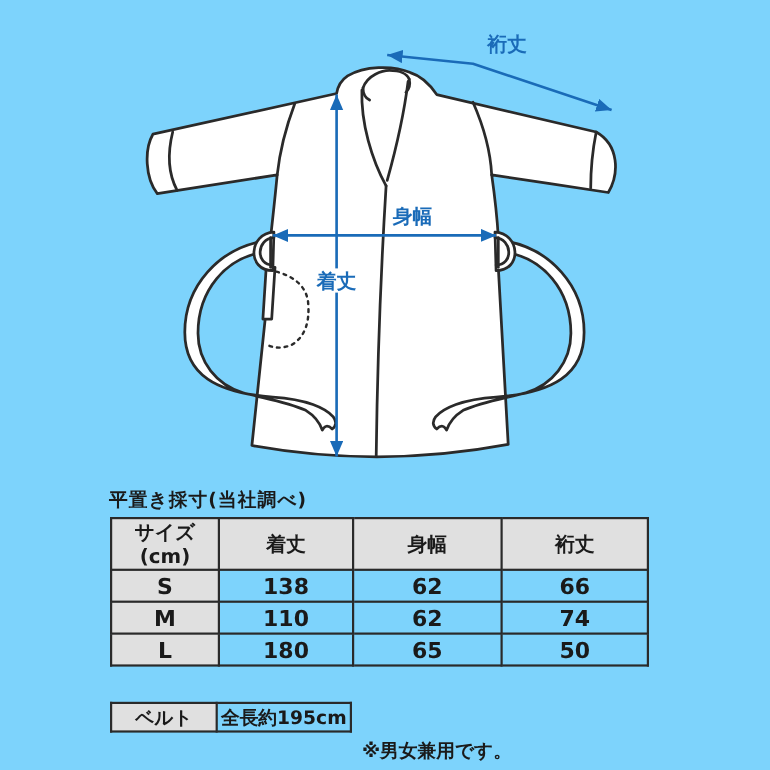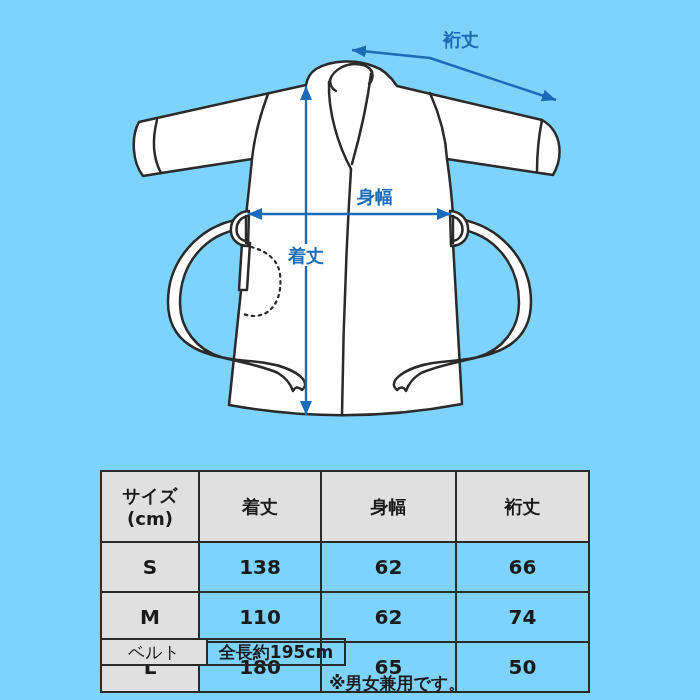--- a/index.html
+++ b/index.html
@@ -21,32 +21,32 @@
   .meas{stroke:var(--arrow_blue);stroke-width:2.4;fill:none;stroke-linejoin:round;}
   .meas-label{fill:var(--arrow_blue);font-weight:700;font-size:18px;text-anchor:middle;
               font-family:"DejaVu Sans","Liberation Sans",sans-serif;}
   .arrowhead{fill:var(--arrow_blue);}
 
   
   .caption{position:absolute;left:99px;top:443px;font-size:17px;font-weight:600;letter-spacing:1px;}
 
   
   .size-table{position:absolute;left:100px;top:470px;border-collapse:collapse;table-layout:fixed;width:488px;}
-  .size-table th,.size-table td{border:2px solid var(--line_dark);text-align:center;vertical-align:middle;padding:12px;}
+  .size-table th,.size-table td{border:2px solid var(--line_dark);text-align:center;vertical-align:middle;padding:0;}
   .size-table th{height:31px;background:var(--table_header_bg);font-size:18px;font-weight:700;}
   .size-table td{height:29px;font-size:20px;font-weight:600;}
   .size-table td.size-cell{background:var(--table_header_bg);}
   .col-size{width:98px;} .col-kitake{width:122px;} .col-mihaba{width:135px;} .col-yukitake{width:133px;}
 
   
   .belt-table{position:absolute;left:100px;top:638px;border-collapse:collapse;table-layout:fixed;width:220px;}
   .belt-table td{border:2px solid var(--line_dark);height:26px;text-align:center;vertical-align:middle;
                  font-size:17px;font-weight:600;padding:0 2px;white-space:nowrap;}
-  .belt-table td.belt-label{width:106px;background:var(--table_header_bg);font-weight:400;}
-  .belt-table td.belt-value{width:138px;}
+  .belt-table td.belt-label{width:96px;background:var(--table_header_bg);font-weight:700;}
+  .belt-table td.belt-value{width:122px;}
 
   
   .notes{position:absolute;left:329px;top:672px;font-size:17px;font-weight:600;line-height:22px;white-space:nowrap;}
 </style>
 </head>
 <body>
 
 <div class="canvas">
 
   <svg class="diagram" width="700" height="450" viewBox="0 0 700 450" xmlns="http://www.w3.org/2000/svg">
@@ -114,20 +114,21 @@
     <path class="meas" d="M352,50 L430,58 L556,100" marker-start="url(#arr)" marker-end="url(#arr)"></path>
     <path class="meas" d="M248,214 L451,214" marker-start="url(#arr)" marker-end="url(#arr)"></path>
     <path class="meas" d="M306,86 L306,415" marker-start="url(#arr)" marker-end="url(#arr)"></path>
 
     <text class="meas-label" x="461" y="46">裄丈</text>
     <text class="meas-label" x="375" y="203">身幅</text>
     <rect x="283" y="244" width="46" height="22" fill="#ffffff"></rect>
     <text class="meas-label" x="306" y="262">着丈</text>
   </svg>
 
+  <div class="caption">平置き採寸(当社調べ)</div>
 
   <table class="size-table">
     <colgroup>
       <col class="col-size">
         <col class="col-kitake">
         <col class="col-mihaba">
         <col class="col-yukitake">
     </colgroup>
     <thead>
       <tr>

